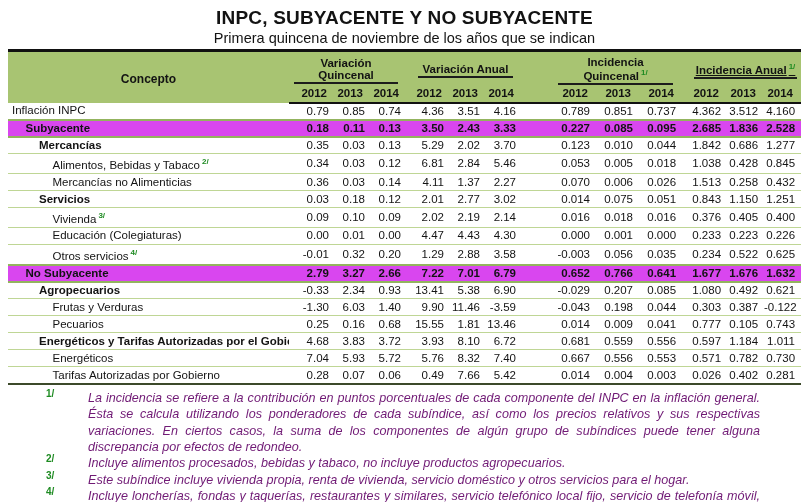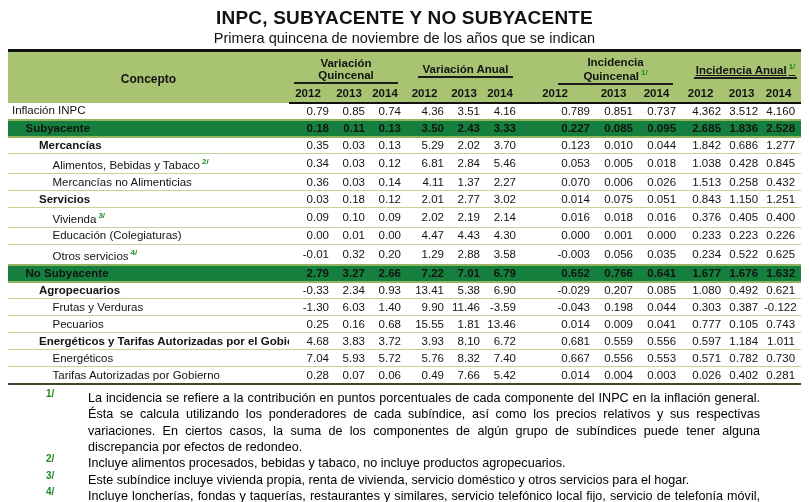--- a/index.html
+++ b/index.html
@@ -22,37 +22,37 @@
   }
   thead { background: #a8c472; }
   thead th { font-size: 11.5px; font-weight: bold; padding: 0; }
   thead tr.group-row th { padding-top: 4px; }
   th.concept-th { vertical-align: middle; text-align: center; font-size: 12px; }
   .gl { display: block; text-align: center; border-bottom: 2px solid #1c1c1c; padding-bottom: 1px; }
   .g0 .gl { margin: 0 9px 0 5px; }
   .g1 .gl { margin: 0 9px 0 11px; }
   .g2 .gl { margin: 0 9px 0 36px; }
   .g3 .gl { margin: 0 4px 0 12px; text-decoration: underline; }
-  thead tr.years-row th { text-align: center; padding: 2px 8px 3px 0; border-bottom: 2px solid #111; }
+  thead tr.years-row th { text-align: right; padding: 2px 8px 3px 0; border-bottom: 2px solid #111; }
 
   tbody td { font-size: 11.5px; height: 17px; padding: 0; line-height: 15px;
     border-bottom: 1px solid #bfd695; white-space: nowrap; overflow: hidden; }
   td.num { text-align: right; padding-right: 6px; }
-  tr.row-highlight td { background: #15803d; font-weight: bold;
+  tr.row-highlight td { background: #d946ef; font-weight: bold;
     border-top: 2px solid #93b45e; border-bottom: 2px solid #93b45e; }
   tr.row-bold td.concept { font-weight: bold; }
   sup.fn-ref, .fn-marker { color: #1e8b22; }
   sup.fn-ref { font-size: 8px; font-weight: bold; margin-left: 2px; }
 
   .footnotes { margin: 5px 49px 0 45px; }
   .footnote { display: flex; }
   .fn-marker { flex: none; width: 43px; font-size: 10px; font-weight: bold;
     padding-left: 1px; position: relative; top: -2px; }
-  .fn-text { flex: 1; color: #000000; font-size: 12.6px; line-height: 16.4px;
-    text-align: justify; }
+  .fn-text { flex: 1; color: #701a75; font-size: 12.6px; line-height: 16.4px;
+    text-align: justify; font-style: italic; }
 </style>
 </head>
 <body>
 
 <div class="page-title">INPC, SUBYACENTE Y NO SUBYACENTE</div>
 <div class="page-subtitle">Primera quincena de noviembre de los años que se indican</div>
 
 <table class="inpc">
   <colgroup>
     <col style="width:281px">

